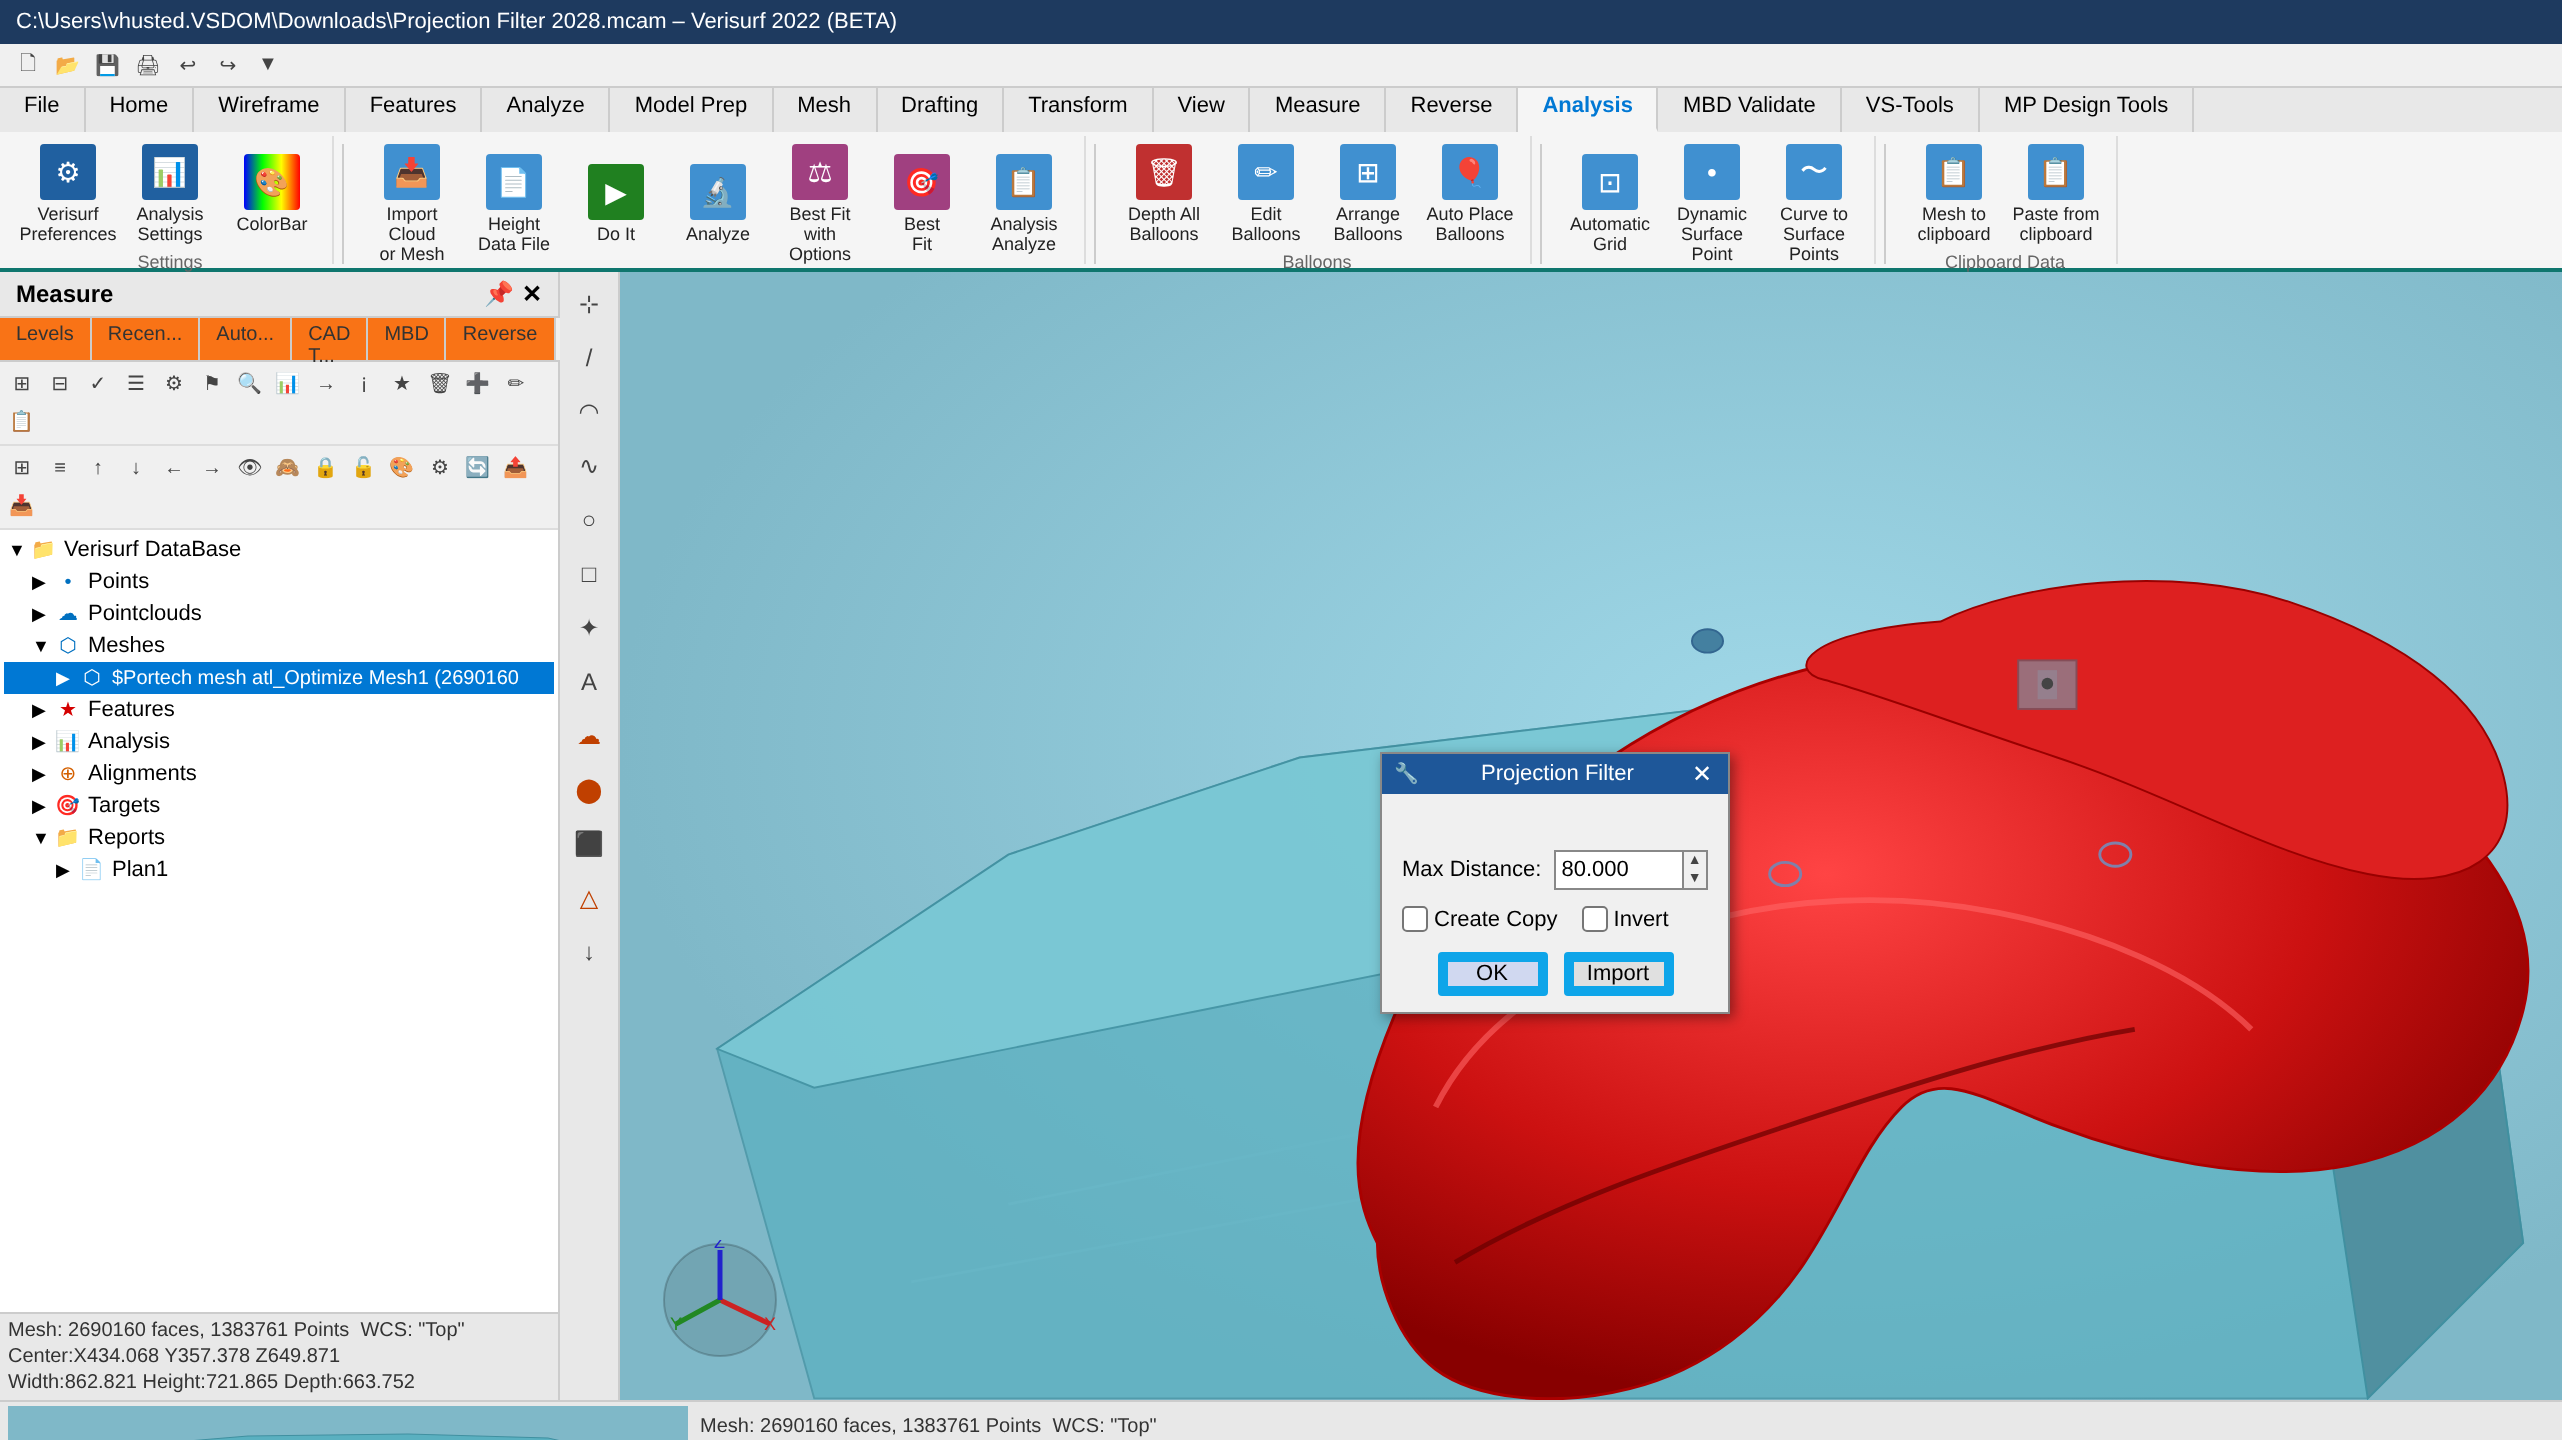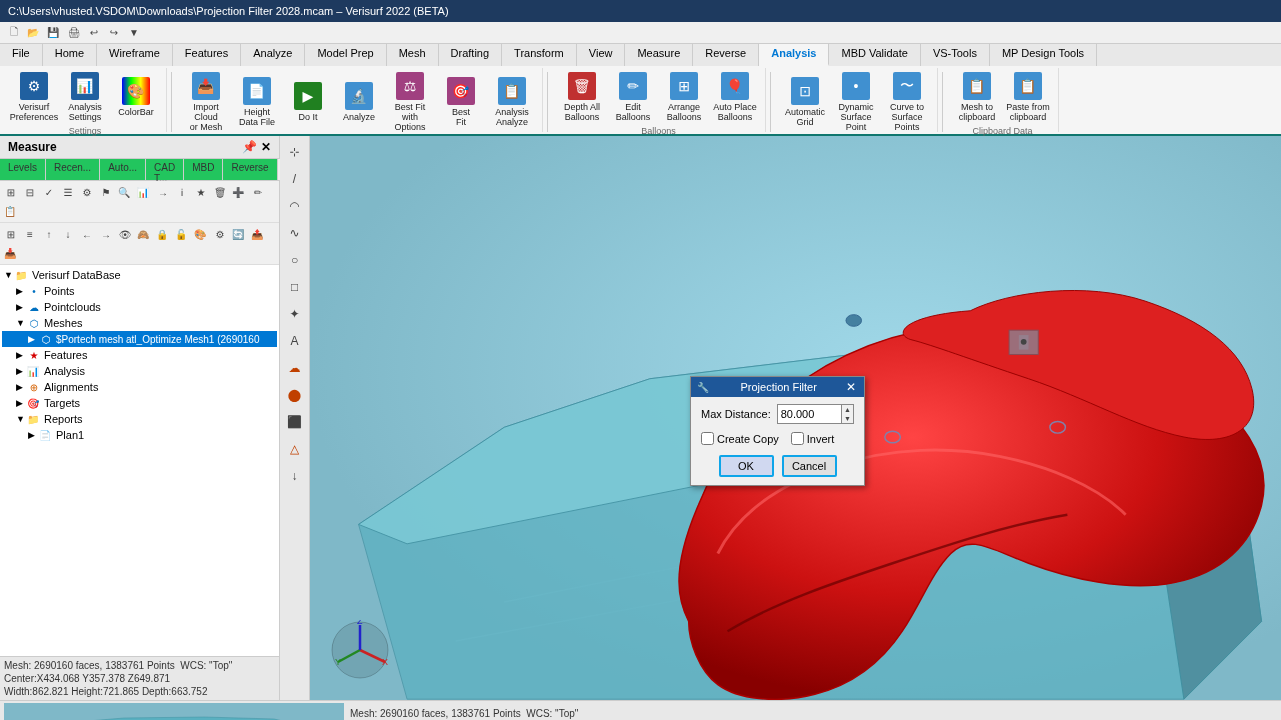--- a/index.html
+++ b/index.html
@@ -111,21 +111,21 @@
       width: 280px;
       background: #f0f0f0;
       border-right: 1px solid #ccc;
       display: flex;
       flex-direction: column;
     }
 
     
     #panel-tabs {
       display: flex;
-      background: #22c55e;
+      background: #f97316;
       border-bottom: 1px solid #ccc;
       height: 22px;
     }
     .panel-tab {
       padding: 3px 8px;
       font-size: 10px;
       cursor: pointer;
       border-right: 1px solid #ccc;
       color: #333;
     }
@@ -278,21 +278,21 @@
       font-size: 11px;
       cursor: move;
     }
     #dialog-close {
       cursor: pointer;
       font-size: 12px;
       color: #fff;
       padding: 0 2px;
     }
     #dialog-body {
-      padding: 7px 10px 8px 10px;
+      padding: 28px 10px 8px 10px;
     }
     .dialog-row {
       display: flex;
       align-items: center;
       margin-bottom: 8px;
     }
     .dialog-label {
       font-size: 11px;
       color: #000;
       margin-right: 6px;
@@ -332,21 +332,21 @@
       gap: 3px;
     }
     .dialog-buttons {
       display: flex;
       justify-content: center;
       gap: 8px;
     }
     .dialog-btn {
       width: 55px; height: 22px;
       background: #e0e0e0;
-      border: 2px solid #0ea5e9;
+      border: 5px solid #0ea5e9;
       cursor: pointer;
       font-size: 11px;
       display: flex; align-items: center; justify-content: center;
       border-radius: 2px;
     }
 
     
     .dialog-btn.ok-active {
       background: #d0d8f0;
     }
@@ -799,21 +799,21 @@
             <label for="cb-create-copy" style="font-size:11px;">Create Copy</label>
           </div>
           <div class="dialog-checkbox-item">
             <input type="checkbox" id="cb-invert" style="">
             <label for="cb-invert" style="font-size:11px;">Invert</label>
           </div>
         </div>
 
         <div class="dialog-buttons">
           <button class="dialog-btn ok-active">OK</button>
-          <button class="dialog-btn">Cancel</button>
+          <button class="dialog-btn">Import</button>
         </div>
       </div>
     </div>
   </div>
 </div>
 
 <div id="statusbar">
   <div id="statusbar-top">
     <svg width="340" height="50" viewBox="0 0 340 50">
       <rect width="340" height="50" fill="#7fb8c8"></rect>

